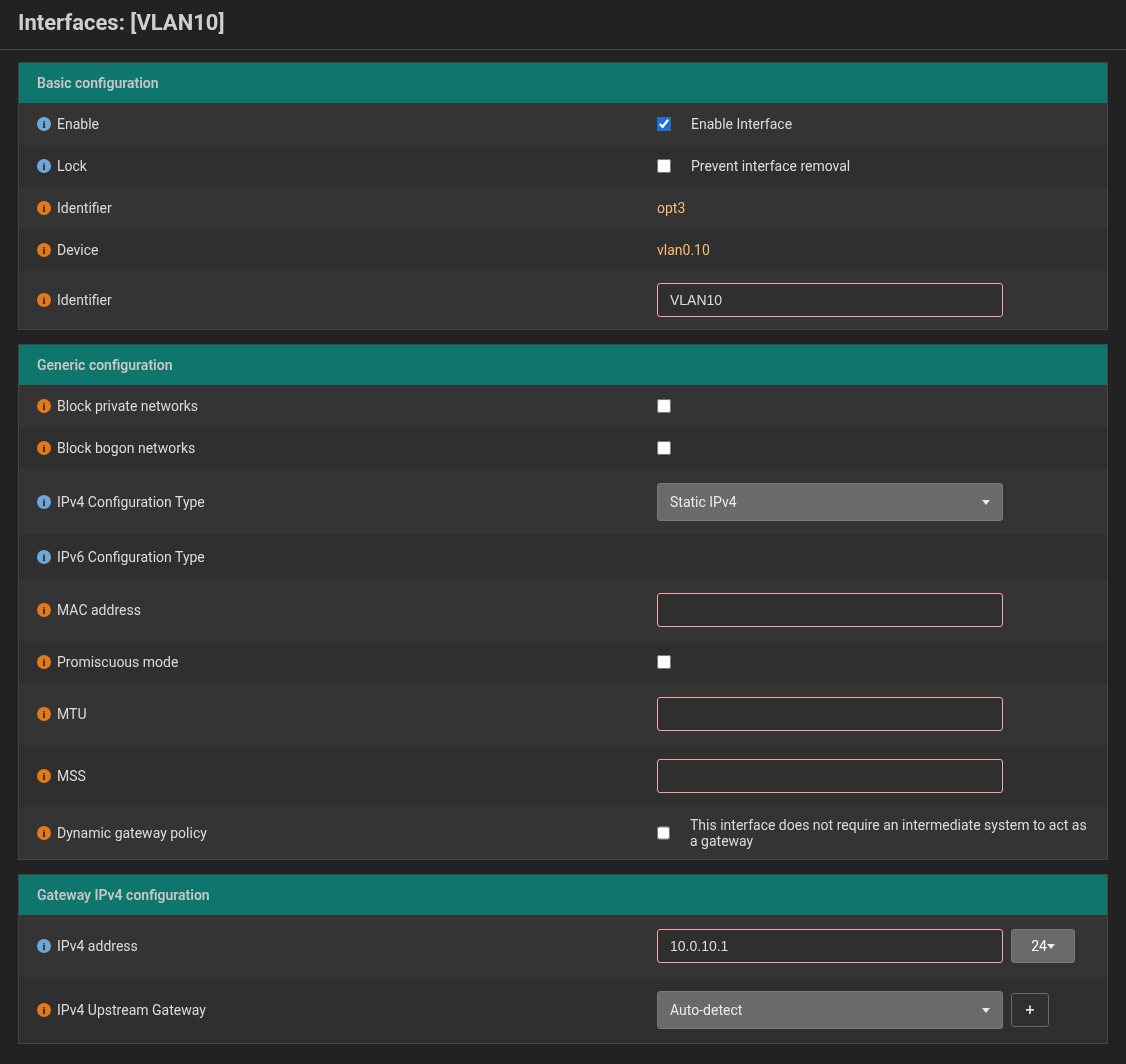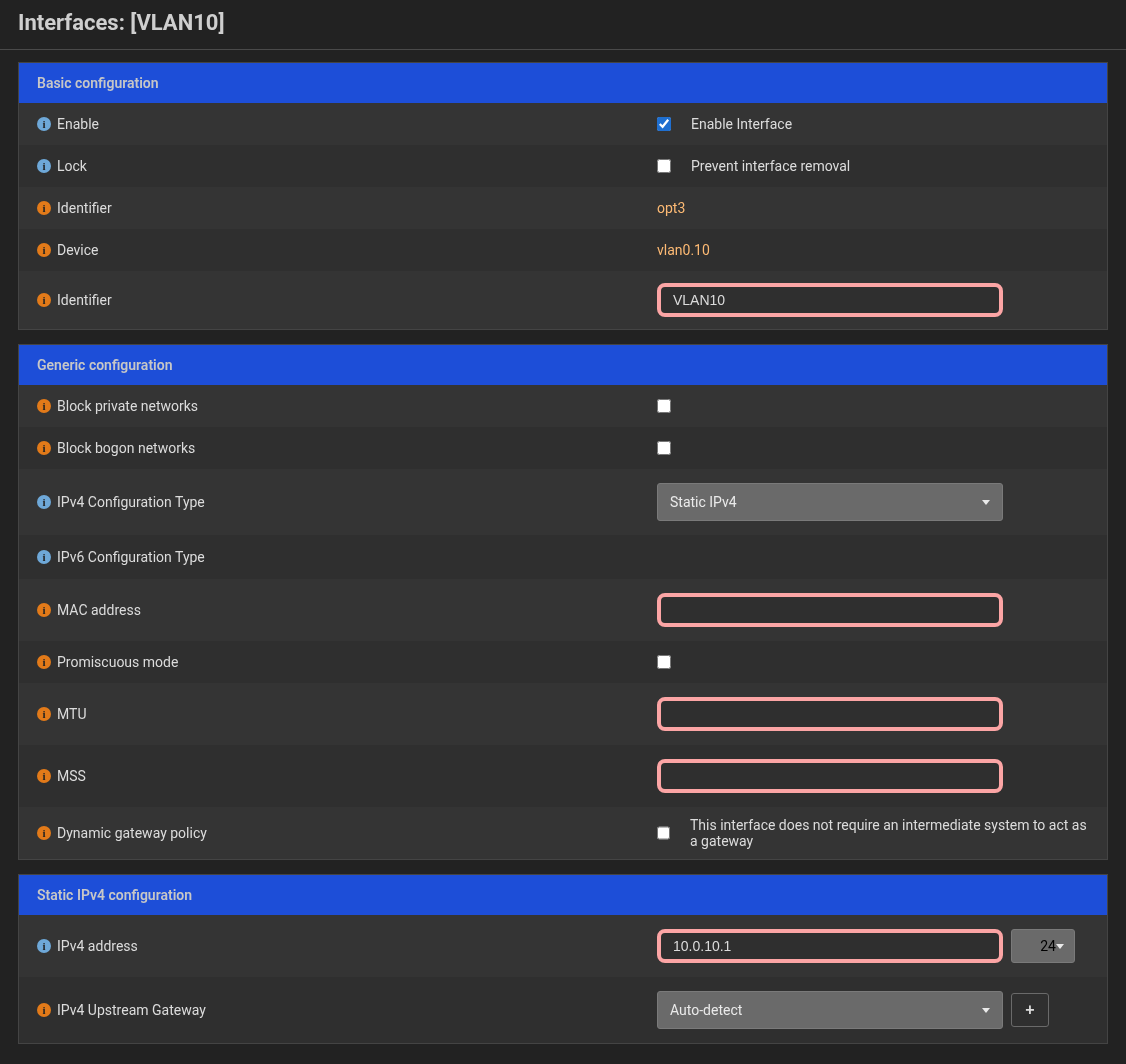--- a/index.html
+++ b/index.html
@@ -19,21 +19,21 @@
     margin-bottom: 12px;
     margin-left: 0;
     margin-right: 0;
   }
   .panel {
     background: #2f2f2f;
     border: 1px solid #444;
     margin: 0 18px 14px 18px;
   }
   .panel-header {
-    background: #1d4ed8;
+    background: #0f766e;
     padding: 12px 18px;
     font-weight: 600;
     color: #c7c7c7;
     font-size: 14px;
   }
   .row {
     display: flex;
     align-items: center;
     padding: 10px 18px;
     min-height: 42px;
@@ -66,22 +66,22 @@
   .info-icon.blue svg circle { fill:#6ea8d8; }
   .info-icon.orange svg circle { fill:#e27a19; }
   .info-icon svg text { fill:#222; font-weight:bold; font-family:Georgia,serif; }
   input[type="checkbox"] {
     width: 14px; height: 14px;
     accent-color: #1f6fd0;
   }
   .cb-label { display:flex; align-items:center; gap:20px; }
   .txt-input {
     background: #2f2f2f;
-    border: 4px solid #fca5a5;
-    border-radius: 8px;
+    border: 1px solid #fca5a5;
+    border-radius: 3px;
     color: #dcdcdc;
     height: 34px;
     padding: 0 12px;
     font-size: 14px;
     width: 346px;
   }
   .select-btn {
     background: #6a6a6a;
     border: 1px solid #7a7a7a;
     border-radius: 3px;
@@ -92,28 +92,28 @@
     width: 346px;
     display: flex;
     align-items: center;
     justify-content: space-between;
     cursor: pointer;
   }
   .select-narrow {
     background: #6a6a6a;
     border: 1px solid #7a7a7a;
     border-radius: 3px;
-    color: #000000;
+    color: #ffffff;
     height: 34px;
     padding: 0 10px;
     font-size: 14px;
     width: 64px;
     display: flex;
     align-items: center;
-    justify-content: flex-end;
+    justify-content: center;
     cursor: pointer;
   }
   .caret {
     width: 0; height: 0;
     border-left: 4px solid transparent;
     border-right: 4px solid transparent;
     border-top: 5px solid #eaeaea;
   }
   .plus-btn {
     background: #2f2f2f;
@@ -354,21 +354,21 @@
     <div class="ctrl-cell">
       <label class="cb-label">
         <input type="checkbox" style="">
         <span>This interface does not require an intermediate system to act as a gateway</span>
       </label>
     </div>
   </div>
 </div>
 
 <div class="panel">
-  <div class="panel-header">Static IPv4 configuration</div>
+  <div class="panel-header">Gateway IPv4 configuration</div>
 
   <div class="row alt" style="padding-top:14px;padding-bottom:14px;">
     <div class="label-cell">
       <span class="info-icon blue">
         <svg width="14" height="14" viewBox="0 0 14 14">
             <circle cx="7" cy="7" r="7"></circle>
             <text x="7" y="11" text-anchor="middle" font-size="11">i</text>
           </svg>
       </span>
       <span>IPv4 address</span>

